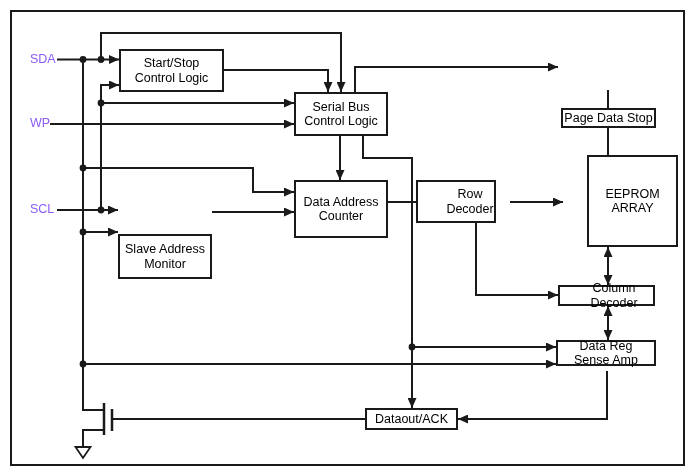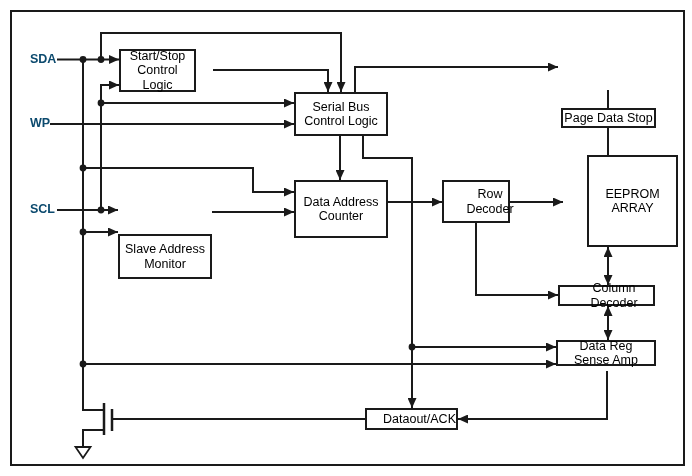--- a/index.html
+++ b/index.html
@@ -13,34 +13,34 @@
   }
   .wires{position:absolute;left:0;top:0;width:692px;height:476px;}
   .block{
     position:absolute;box-sizing:border-box;border:2px solid #1a1a1a;background:#ffffff;
     display:flex;align-items:center;justify-content:center;text-align:center;
   }
   .block-label{
     white-space:pre-line;font-size:12.5px;line-height:14.5px;color:#000;
   }
   .pin-label{
-    position:absolute;font-size:12.5px;line-height:15px;color:#0c4a6e;background:#fff;font-weight:bold;
+    position:absolute;font-size:12.5px;line-height:15px;color:#8b5cf6;background:#fff;
   }
   
-  #b-start-stop  {left:119px;top:49px; width:77px; height:43px;justify-content:flex-end;}
+  #b-start-stop  {left:119px;top:49px; width:105px; height:43px;}
   #b-serial-bus  {left:294px;top:92px; width:94px; height:44px;}
   #b-slave-mon   {left:118px;top:198px;width:94px; height:45px;margin-top:36px;}
   #b-dac         {left:294px;top:180px;width:94px; height:58px;}
-  #b-row-dec     {left:442px;top:180px;width:68px; height:43px;padding-left:28px;}
+  #b-row-dec     {left:416px;top:180px;width:80px; height:43px;padding-left:28px;}
   #b-pgm-hv      {left:558px;top:43px; width:101px;height:47px;}
   #b-page-latch  {left:561px;top:108px;width:95px; height:20px;}
   #b-eeprom      {left:563px;top:155px;width:91px; height:92px;margin-left:24px;}
   #b-col-dec     {left:558px;top:285px;width:97px; height:21px;padding-left:15px;}
   #b-data-reg    {left:556px;top:340px;width:100px;height:26px;}
-  #b-dataout     {left:365px;top:408px;width:93px; height:22px;justify-content:flex-end;}
+  #b-dataout     {left:365px;top:408px;width:93px; height:22px;}
   #pin-sda{left:30px;top:52px;}
   #pin-wp {left:30px;top:116px;}
   #pin-scl{left:30px;top:202px;}
 </style>
 </head>
 <body>
 
 <div class="stage">
 
   <div class="frame"></div>

